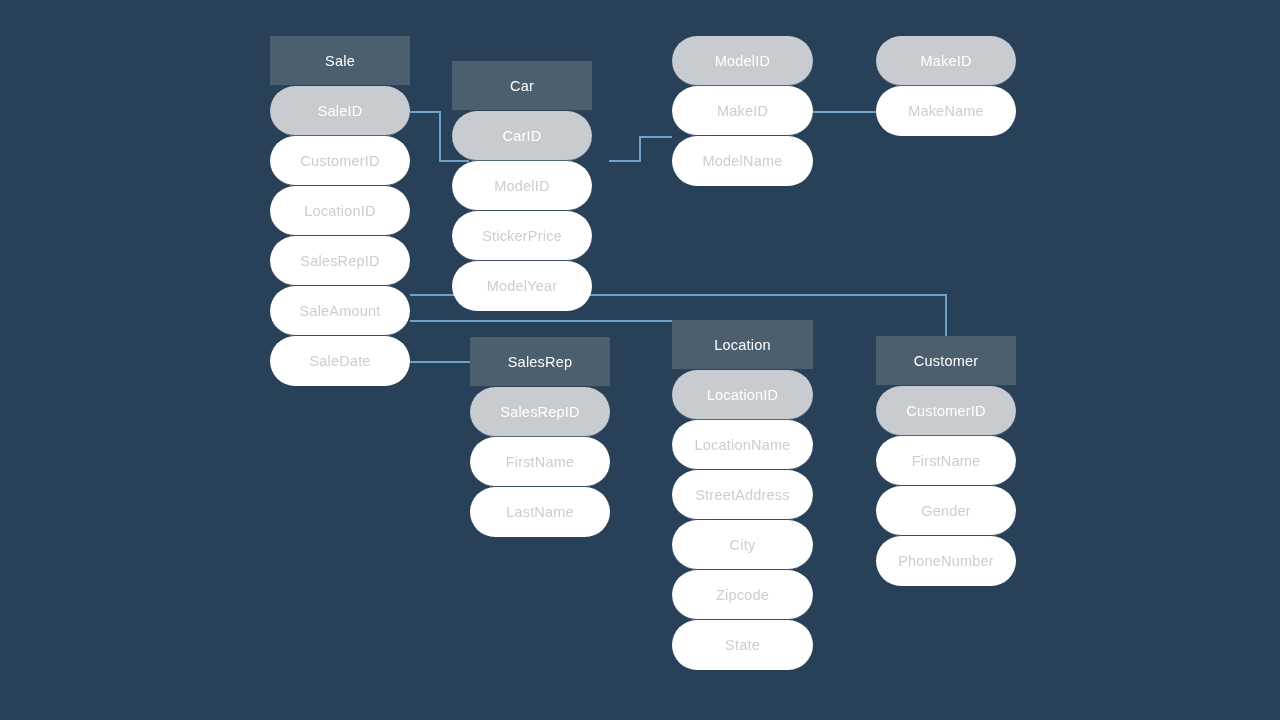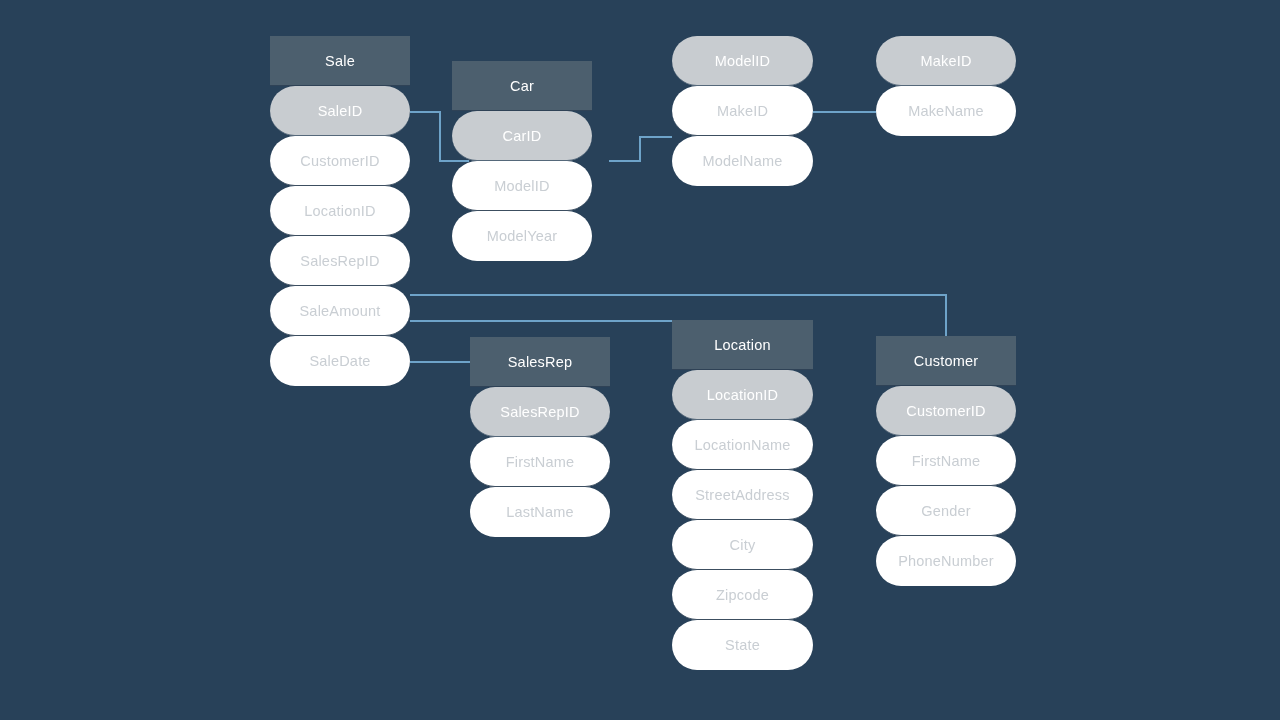--- a/index.html
+++ b/index.html
@@ -75,20 +75,21 @@
         <div class="field">CustomerID</div>
         <div class="field">LocationID</div>
         <div class="field">SalesRepID</div>
         <div class="field">SaleAmount</div>
         <div class="field">SaleDate</div>
       </div>
       <div class="entity" style="left: 452px; top: 36px; width: 140px; margin-top: 25px;">
         <div class="entity-header">Car</div>
         <div class="field pk">CarID</div>
         <div class="field">ModelID</div>
+        <div class="field">StickerPrice</div>
         <div class="field">ModelYear</div>
       </div>
       <div class="entity" style="left: 672px; top: 36px; width: 141px;">
         <div class="field pk">ModelID</div>
         <div class="field">MakeID</div>
         <div class="field">ModelName</div>
       </div>
       <div class="entity" style="left: 876px; top: 36px; width: 140px;">
         <div class="field pk">MakeID</div>
         <div class="field">MakeName</div>

